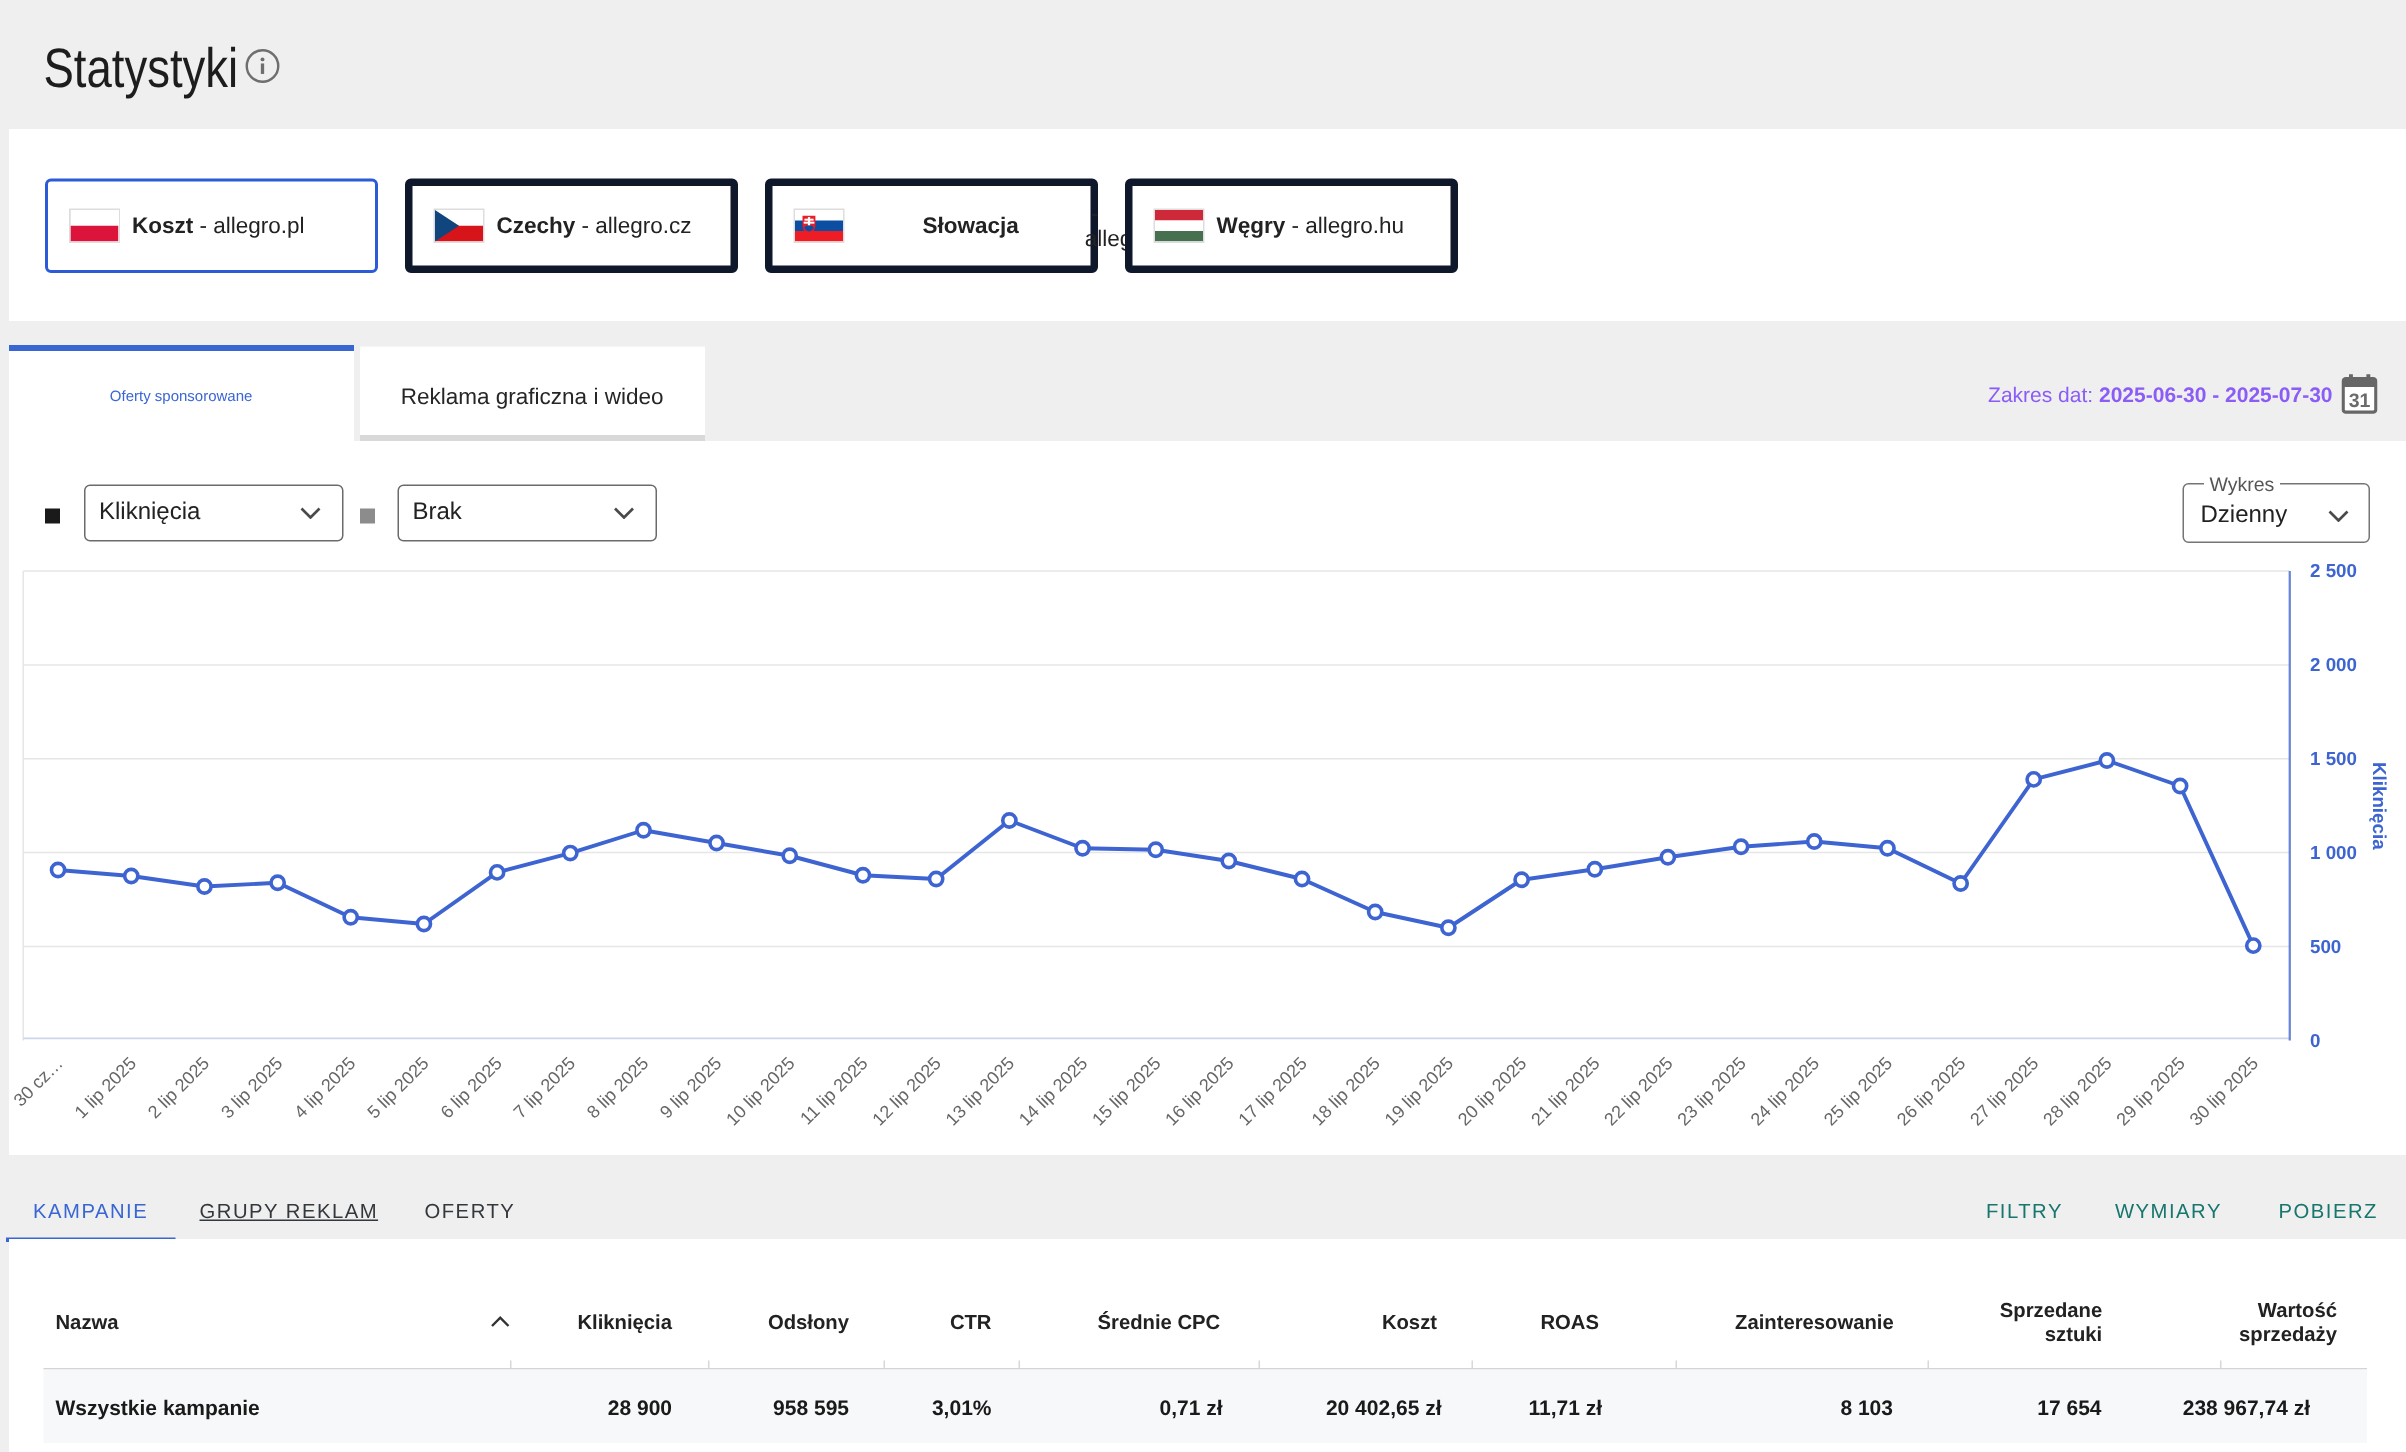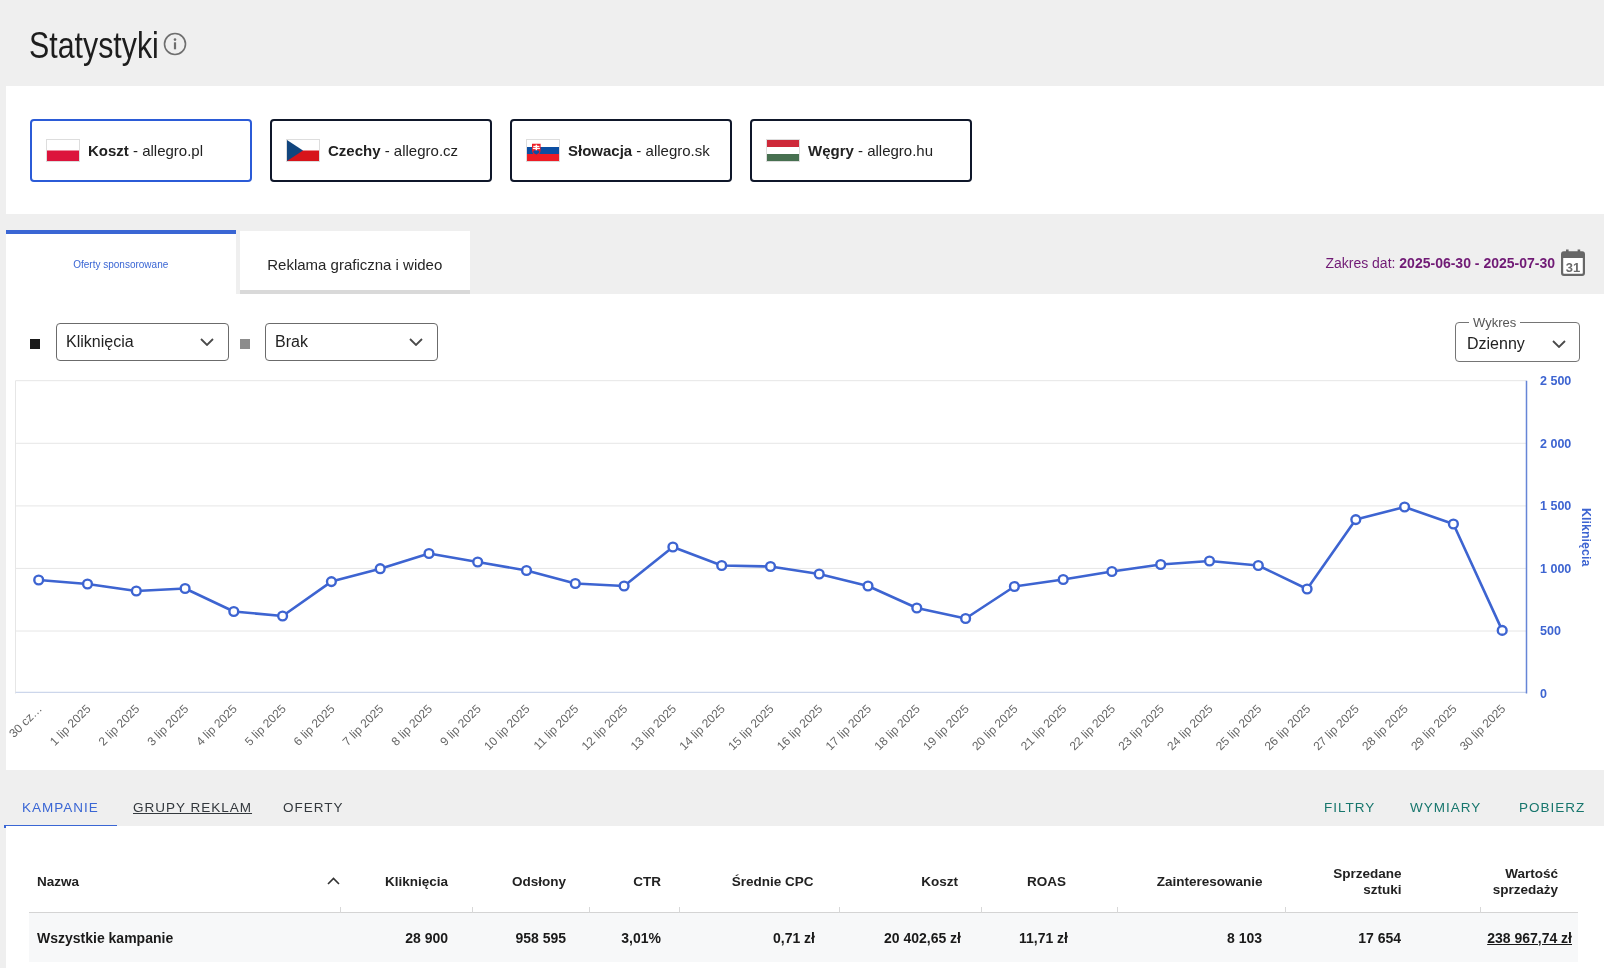--- a/index.html
+++ b/index.html
@@ -1,20 +1,20 @@
 <!DOCTYPE html>
 <html><head>
 <meta charset="utf-8">
 <style>
 * { margin:0; padding:0; box-sizing:border-box; }
 html,body { width:1604px; height:968px; }
 body { font-family:"Liberation Sans", sans-serif; background:#efefef; position:relative; overflow:hidden; }
 .abs { position:absolute; }
 .panel { position:absolute; left:6px; right:0; background:#fff; }
-.card { position:absolute; top:119px; height:63px; width:222px; background:#fff; border:2px solid #0f172a; border-radius:4px; display:flex; align-items:center; padding-left:15px; font-size:15px; color:#222; }
+.card { position:absolute; top:119px; height:63px; width:222px; background:#fff; border:5px solid #0f172a; border-radius:4px; display:flex; align-items:center; padding-left:15px; font-size:15px; color:#222; }
 .card b { margin-left:9px; font-weight:700; }
 .card span { font-weight:400; }
 .flagbox { width:32px; height:21px; position:relative; box-shadow:0 0 0 1px #ddd; }
 .selgroup { position:absolute; display:flex; align-items:center; }
 .sel { border:1.5px solid #6b6b6b; border-radius:4px; background:#fff; height:38px; display:flex; align-items:center; justify-content:space-between; padding:0 14px 0 9px; font-size:16px; color:#222; }
 .chev { width:14px; height:8px; }
 .hdrcell { position:absolute; font-weight:700; font-size:13.5px; color:#222; text-align:right; line-height:16px; }
 .rowcell { position:absolute; font-weight:700; font-size:14px; color:#1a1a1a; text-align:right; }
 .btab { position:absolute; font-size:13.5px; letter-spacing:1px; color:#33383d; top:800px; }
 .teal { color:#17766d; }
@@ -47,21 +47,21 @@
     <svg width="32" height="21">
         <rect width="32" height="10.5" fill="#fff"></rect>
         <rect y="10.5" width="32" height="10.5" fill="#d7141a"></rect>
         <polygon points="0,0 16,10.5 0,21" fill="#11457e"></polygon>
       </svg>
   </div>
   <b>Czechy</b>
     <span>&nbsp;- allegro.cz</span>
 </div>
 
-<div class="card" style="left:510px;">
+<div class="card" style="left:510px;gap:44px;">
   <div class="flagbox">
     <svg width="32" height="21">
         <rect width="32" height="7" fill="#fff"></rect>
         <rect y="7" width="32" height="7" fill="#0b4ea2"></rect>
         <rect y="14" width="32" height="7" fill="#ee1c25"></rect>
     <g transform="translate(5,3.8)">
           <path d="M0,0 h8.6 v6.3 a4.3,5 0 0 1 -4.3,5.2 A4.3,5 0 0 1 0,6.3 Z" fill="#ee1c25"></path>
           <rect x="3.6" y="0.9" width="1.5" height="6.2" fill="#fff"></rect>
           <rect x="1.3" y="2.0" width="6.1" height="1.3" fill="#fff"></rect>
           <rect x="0.8" y="4.0" width="7.1" height="1.3" fill="#fff"></rect>
@@ -83,21 +83,21 @@
   </div>
   <b>Węgry</b>
     <span>&nbsp;- allegro.hu</span>
 </div>
 
 <div class="abs" style="left:6px; top:230px; width:229.5px; height:64px; background:#fff; border-top:4px solid #3a66d4;"></div>
 <div class="abs" style="left:6px; top:230px; width:229.5px; height:60px; display:flex; align-items:center; justify-content:center; font-size:10px; color:#3a66d4; margin-top:4px;">Oferty sponsorowane</div>
 <div class="abs" style="left:239.5px; top:231px; width:230.5px; height:62.5px; background:#fff; border-bottom:4px solid #d9d9d9;"></div>
 <div class="abs" style="left:239.5px; top:234.5px; width:230.5px; height:59px; display:flex; align-items:center; justify-content:center; font-size:15px; color:#262626;">Reklama graficzna i wideo</div>
 
-<div class="abs" style="top:255px; right:49px; font-size:14px; color:#701a75;">Zakres dat: <b>2025-06-30 - 2025-07-30</b></div>
+<div class="abs" style="top:255px; right:49px; font-size:14px; color:#8b5cf6;">Zakres dat: <b>2025-06-30 - 2025-07-30</b></div>
 <svg class="abs" style="left:1561px; top:249px;" width="24" height="27" viewBox="0 0 24 27">
   <rect x="5" y="0.5" width="2.6" height="5" fill="#676767"></rect>
   <rect x="16.6" y="0.5" width="2.6" height="5" fill="#676767"></rect>
   <rect x="1.1" y="3.4" width="21.8" height="22.4" rx="1.8" fill="#fff" stroke="#676767" stroke-width="2.2"></rect>
   <path d="M1.1 3.4 h21.8 v5.6 h-21.8 Z" fill="#676767"></path>
   <text x="12" y="22.6" font-size="13" font-weight="bold" fill="#6b6b6b" text-anchor="middle" font-family="Liberation Sans, sans-serif">31</text>
 </svg>
 
 <div class="panel" style="top:294px; height:476px;"></div>
 
@@ -247,13 +247,13 @@
 
 <div class="rowcell" style="left:37px; top:930px; text-align:right;">Wszystkie kampanie</div>
 <div class="rowcell" style="right:1156px; top:930px; width:120px;">28 900</div>
 <div class="rowcell" style="right:1038px; top:930px; width:100px;">958 595</div>
 <div class="rowcell" style="right:943px; top:930px; width:80px;">3,01%</div>
 <div class="rowcell" style="right:789px; top:930px; width:120px;">0,71 zł</div>
 <div class="rowcell" style="right:643px; top:930px; width:130px;">20 402,65 zł</div>
 <div class="rowcell" style="right:536px; top:930px; width:100px;">11,71 zł</div>
 <div class="rowcell" style="right:342px; top:930px; width:120px;">8 103</div>
 <div class="rowcell" style="right:203px; top:930px; width:110px;">17 654</div>
-<div class="rowcell" style="right:32px; top:930px; width:140px;text-decoration:underline;">238 967,74 zł</div>
+<div class="rowcell" style="right:64px; top:930px; width:140px;">238 967,74 zł</div>
 
 </body></html>

